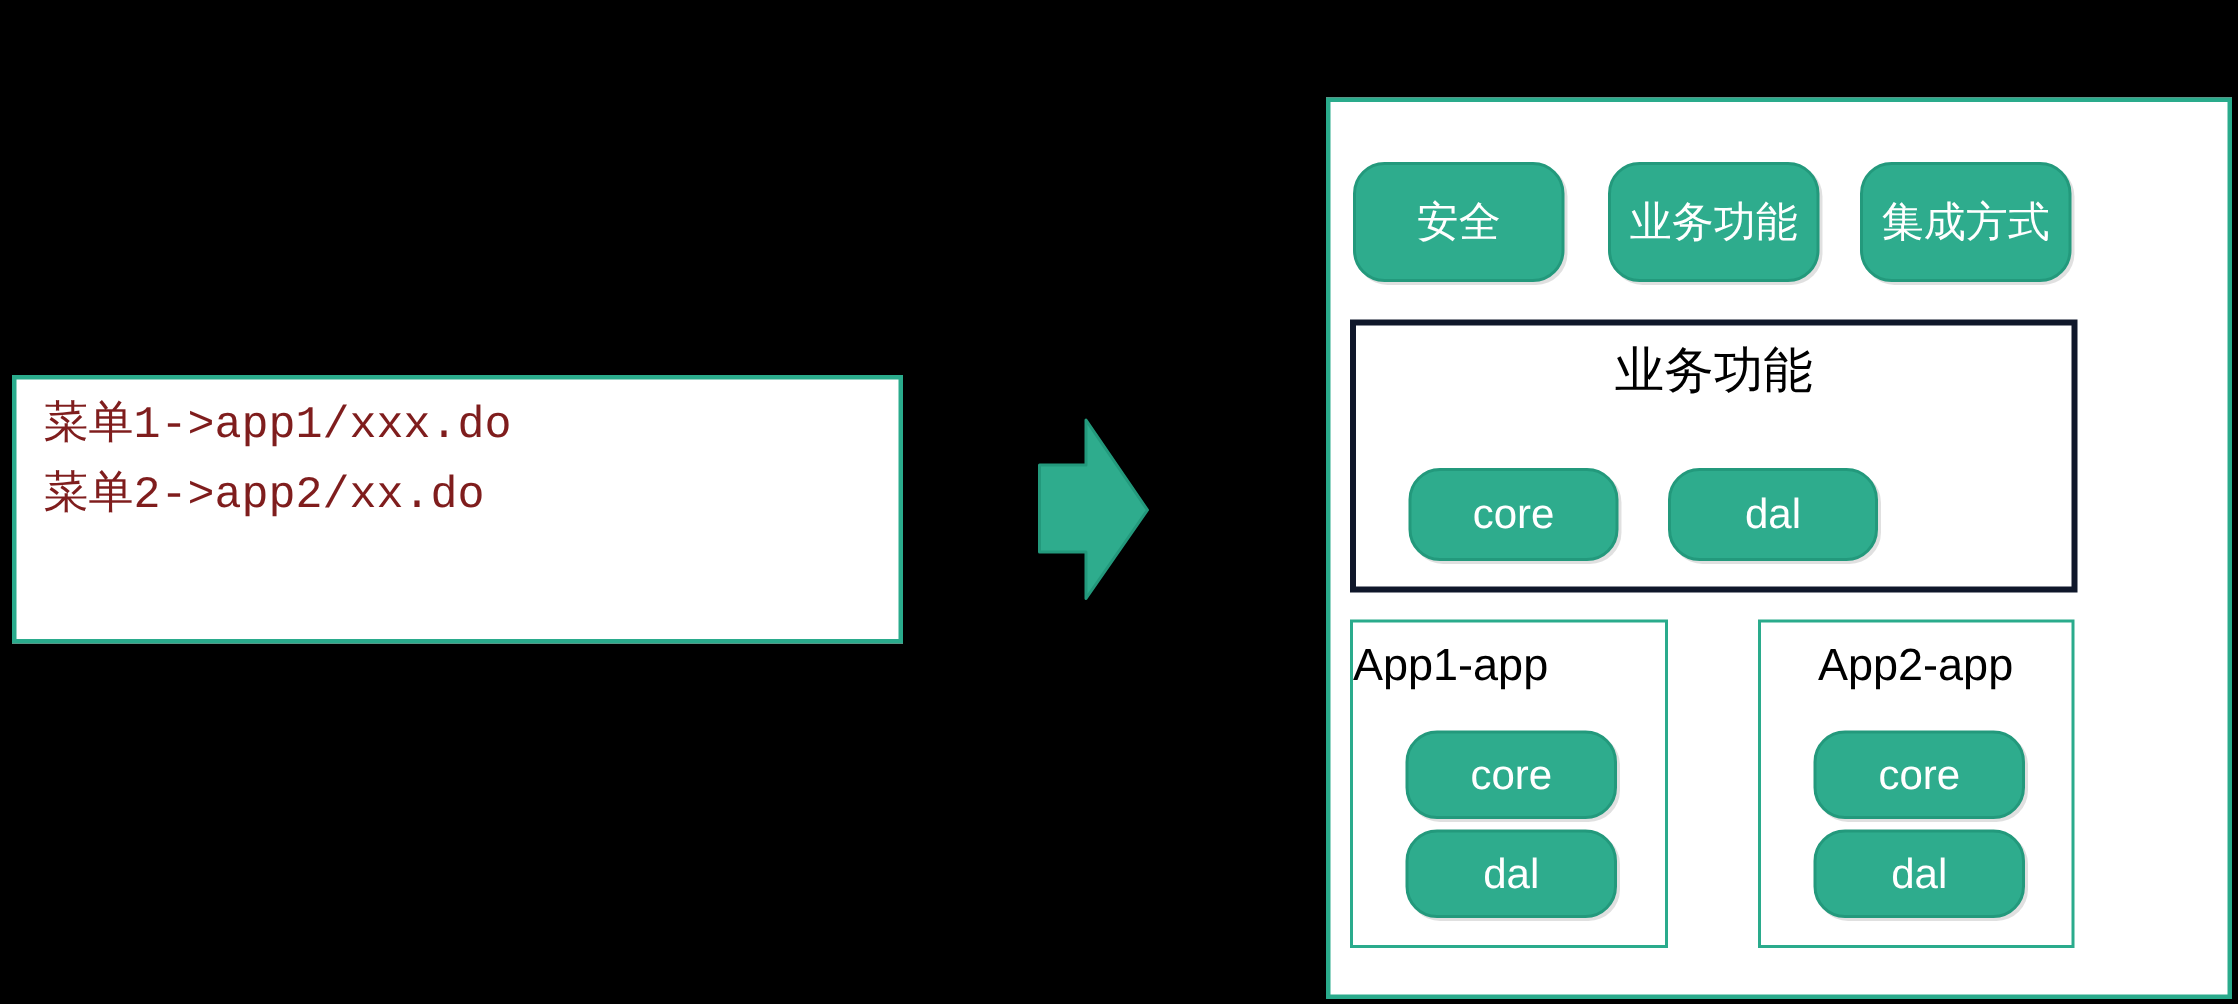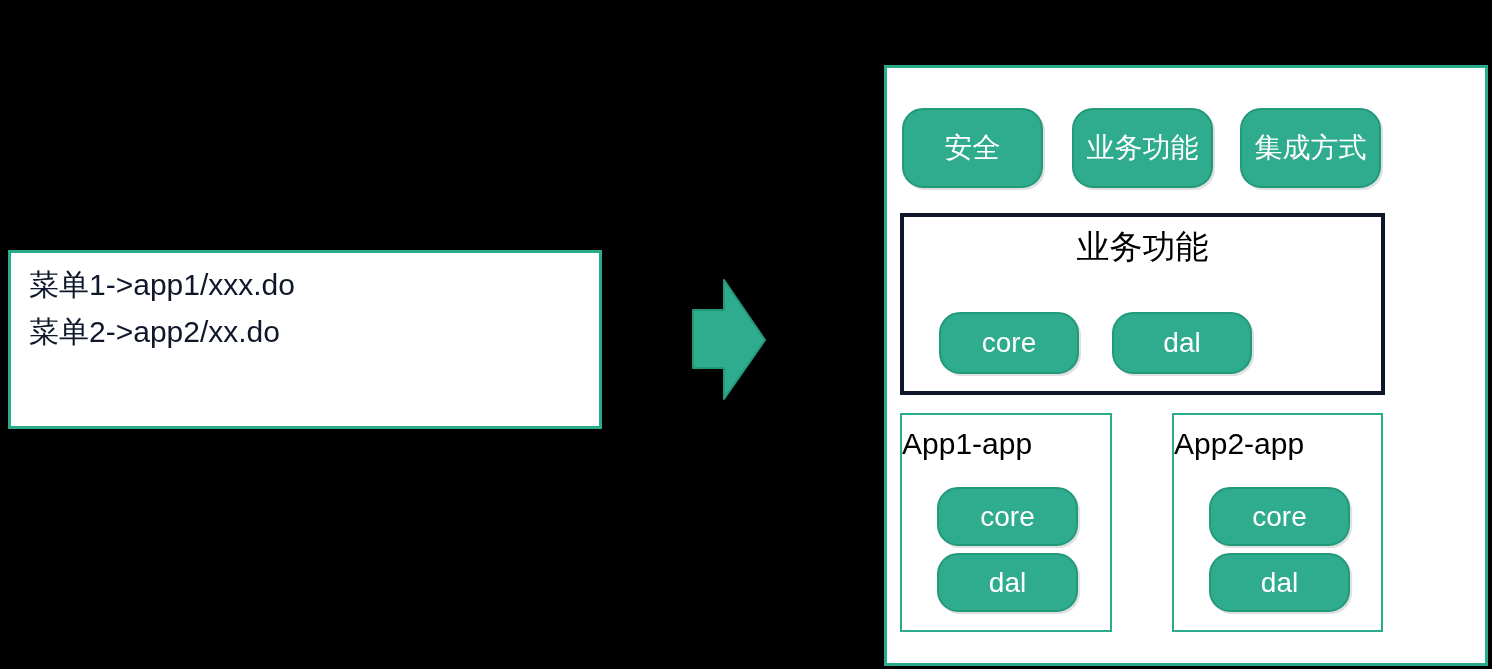--- a/index.html
+++ b/index.html
@@ -24,22 +24,23 @@
     width: 594px;
     height: 179px;
     background: #ffffff;
     border: 3px solid #2aab8c;
     box-sizing: border-box;
     padding: 8px 0 0 18px;
   }
   .menu-line {
     font-size: 30px;
     line-height: 47px;
-    color: #0f172a;
+    color: #7f1d1d;
     white-space: nowrap;
+    font-family: Liberation Mono, monospace;
   }
 
   
   .arrow-svg {
     position: absolute;
     left: 690px;
     top: 276px;
     width: 78px;
     height: 126px;
   }
@@ -98,21 +99,21 @@
   .app-box {
     position: absolute;
     top: 345px;
     width: 212px;
     height: 219px;
     border: 2px solid #2aab8c;
     box-sizing: border-box;
     background: #ffffff;
   }
   .app-box.a0 { left: 13px; }
-  .app-box.a1 { left: 285px; width: 211px; }
+  .app-box.a1 { left: 285px; width: 211px; padding-left: 38px; }
   .app-title {
     margin-top: 12px;
     text-align: left;
     font-size: 30px;
     color: #000000;
   }
   .app-box .chip { width: 141px; height: 59px; left: 35px; }
   .app-box .chip.m0 { top: 72px; }
   .app-box .chip.m1 { top: 138px; }
 </style>

